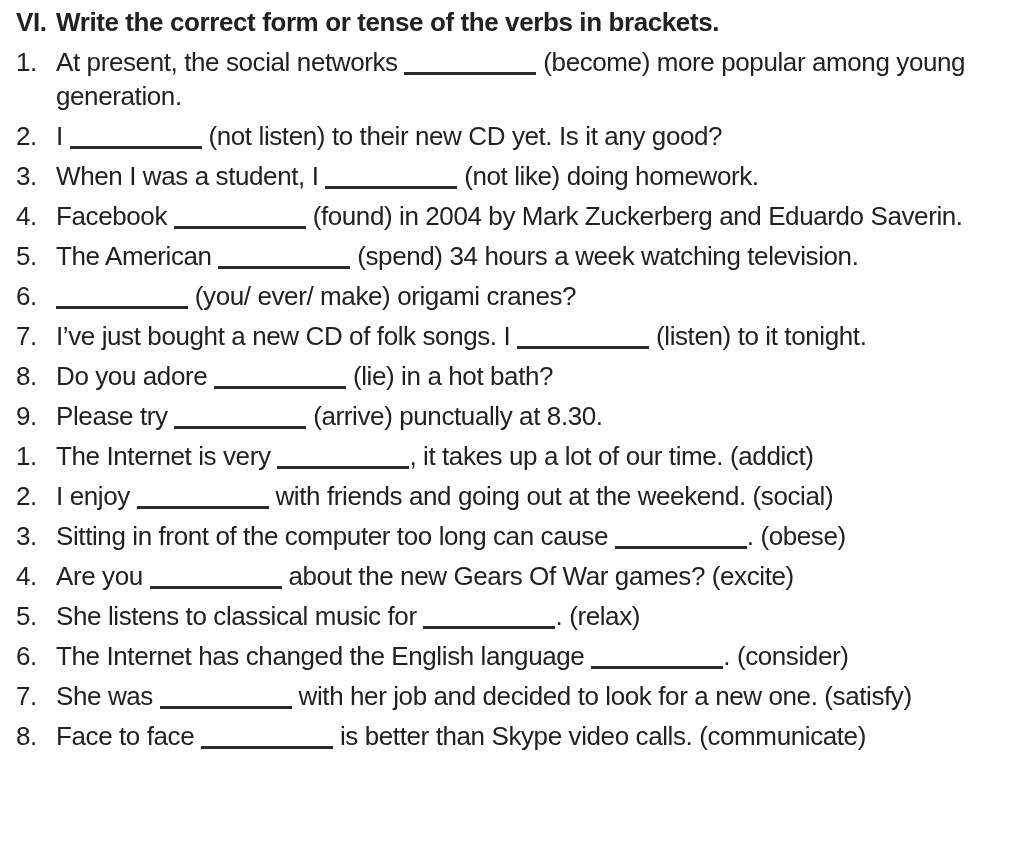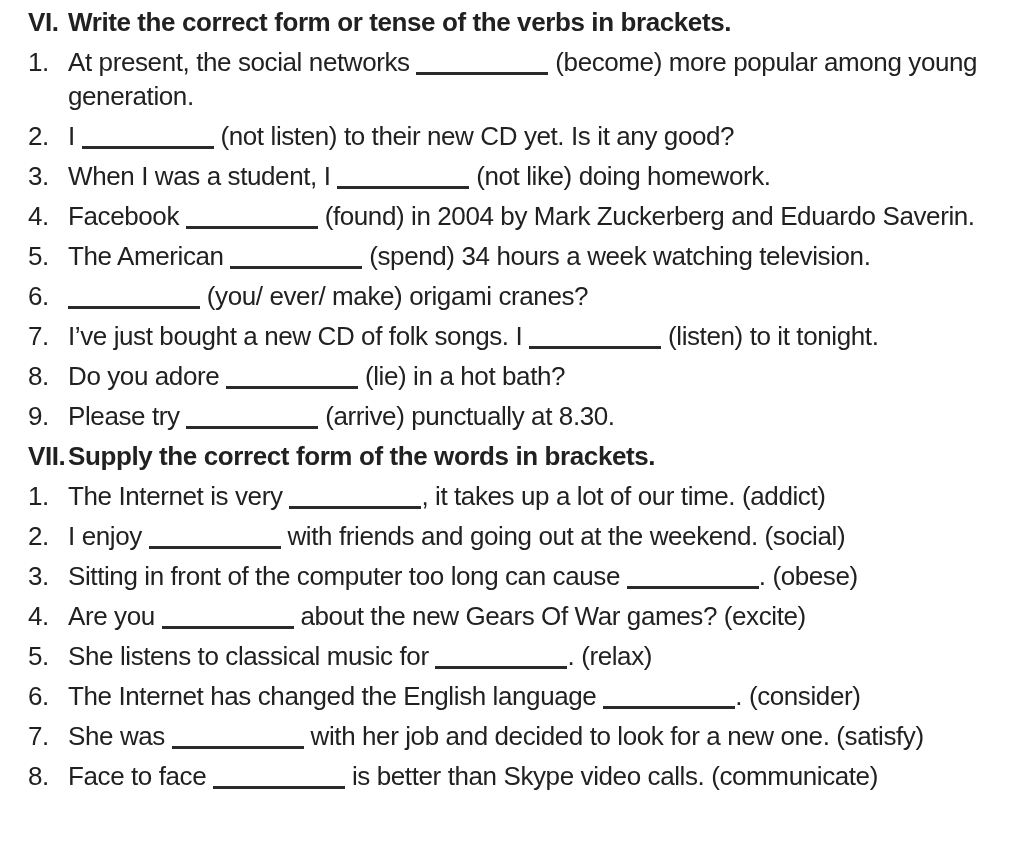--- a/index.html
+++ b/index.html
@@ -11,21 +11,21 @@
     width: 1024px;
     height: 842px;
     overflow: hidden;
     font-family: "Liberation Sans", "DejaVu Sans", sans-serif;
     color: #212121;
   }
   .page {
     box-sizing: border-box;
     width: 1024px;
     height: 646px;
-    padding: 5px 12px 0 28px;
+    padding: 5px 12px 0 16px;
     background: #ffffff;
   }
   .section-heading {
     display: grid;
     grid-template-columns: 40px 1fr;
     font-size: 26px;
     font-weight: bold;
     line-height: 34px;
     letter-spacing: -0.4px;
     margin-bottom: 6px;
@@ -93,24 +93,20 @@
           <span class="body">Do you adore <span class="blank"></span> (lie) in a hot bath?</span>
         </div>
         <div class="item">
           <span class="num">9.</span>
           <span class="body">Please try <span class="blank"></span> (arrive) punctually at 8.30.</span>
         </div>
       </div>
   </div>
 
   <div class="section">
-    <div class="section-heading">
-      <span class="num">VII.</span>
-      <span>Supply the correct form of the words in brackets.</span>
-    </div>
     <div class="items">
         <div class="item">
           <span class="num">1.</span>
           <span class="body">The Internet is very <span class="blank"></span>, it takes up a lot of our time. (addict)</span>
         </div>
         <div class="item">
           <span class="num">2.</span>
           <span class="body">I enjoy <span class="blank"></span> with friends and going out at the weekend. (social)</span>
         </div>
         <div class="item">

